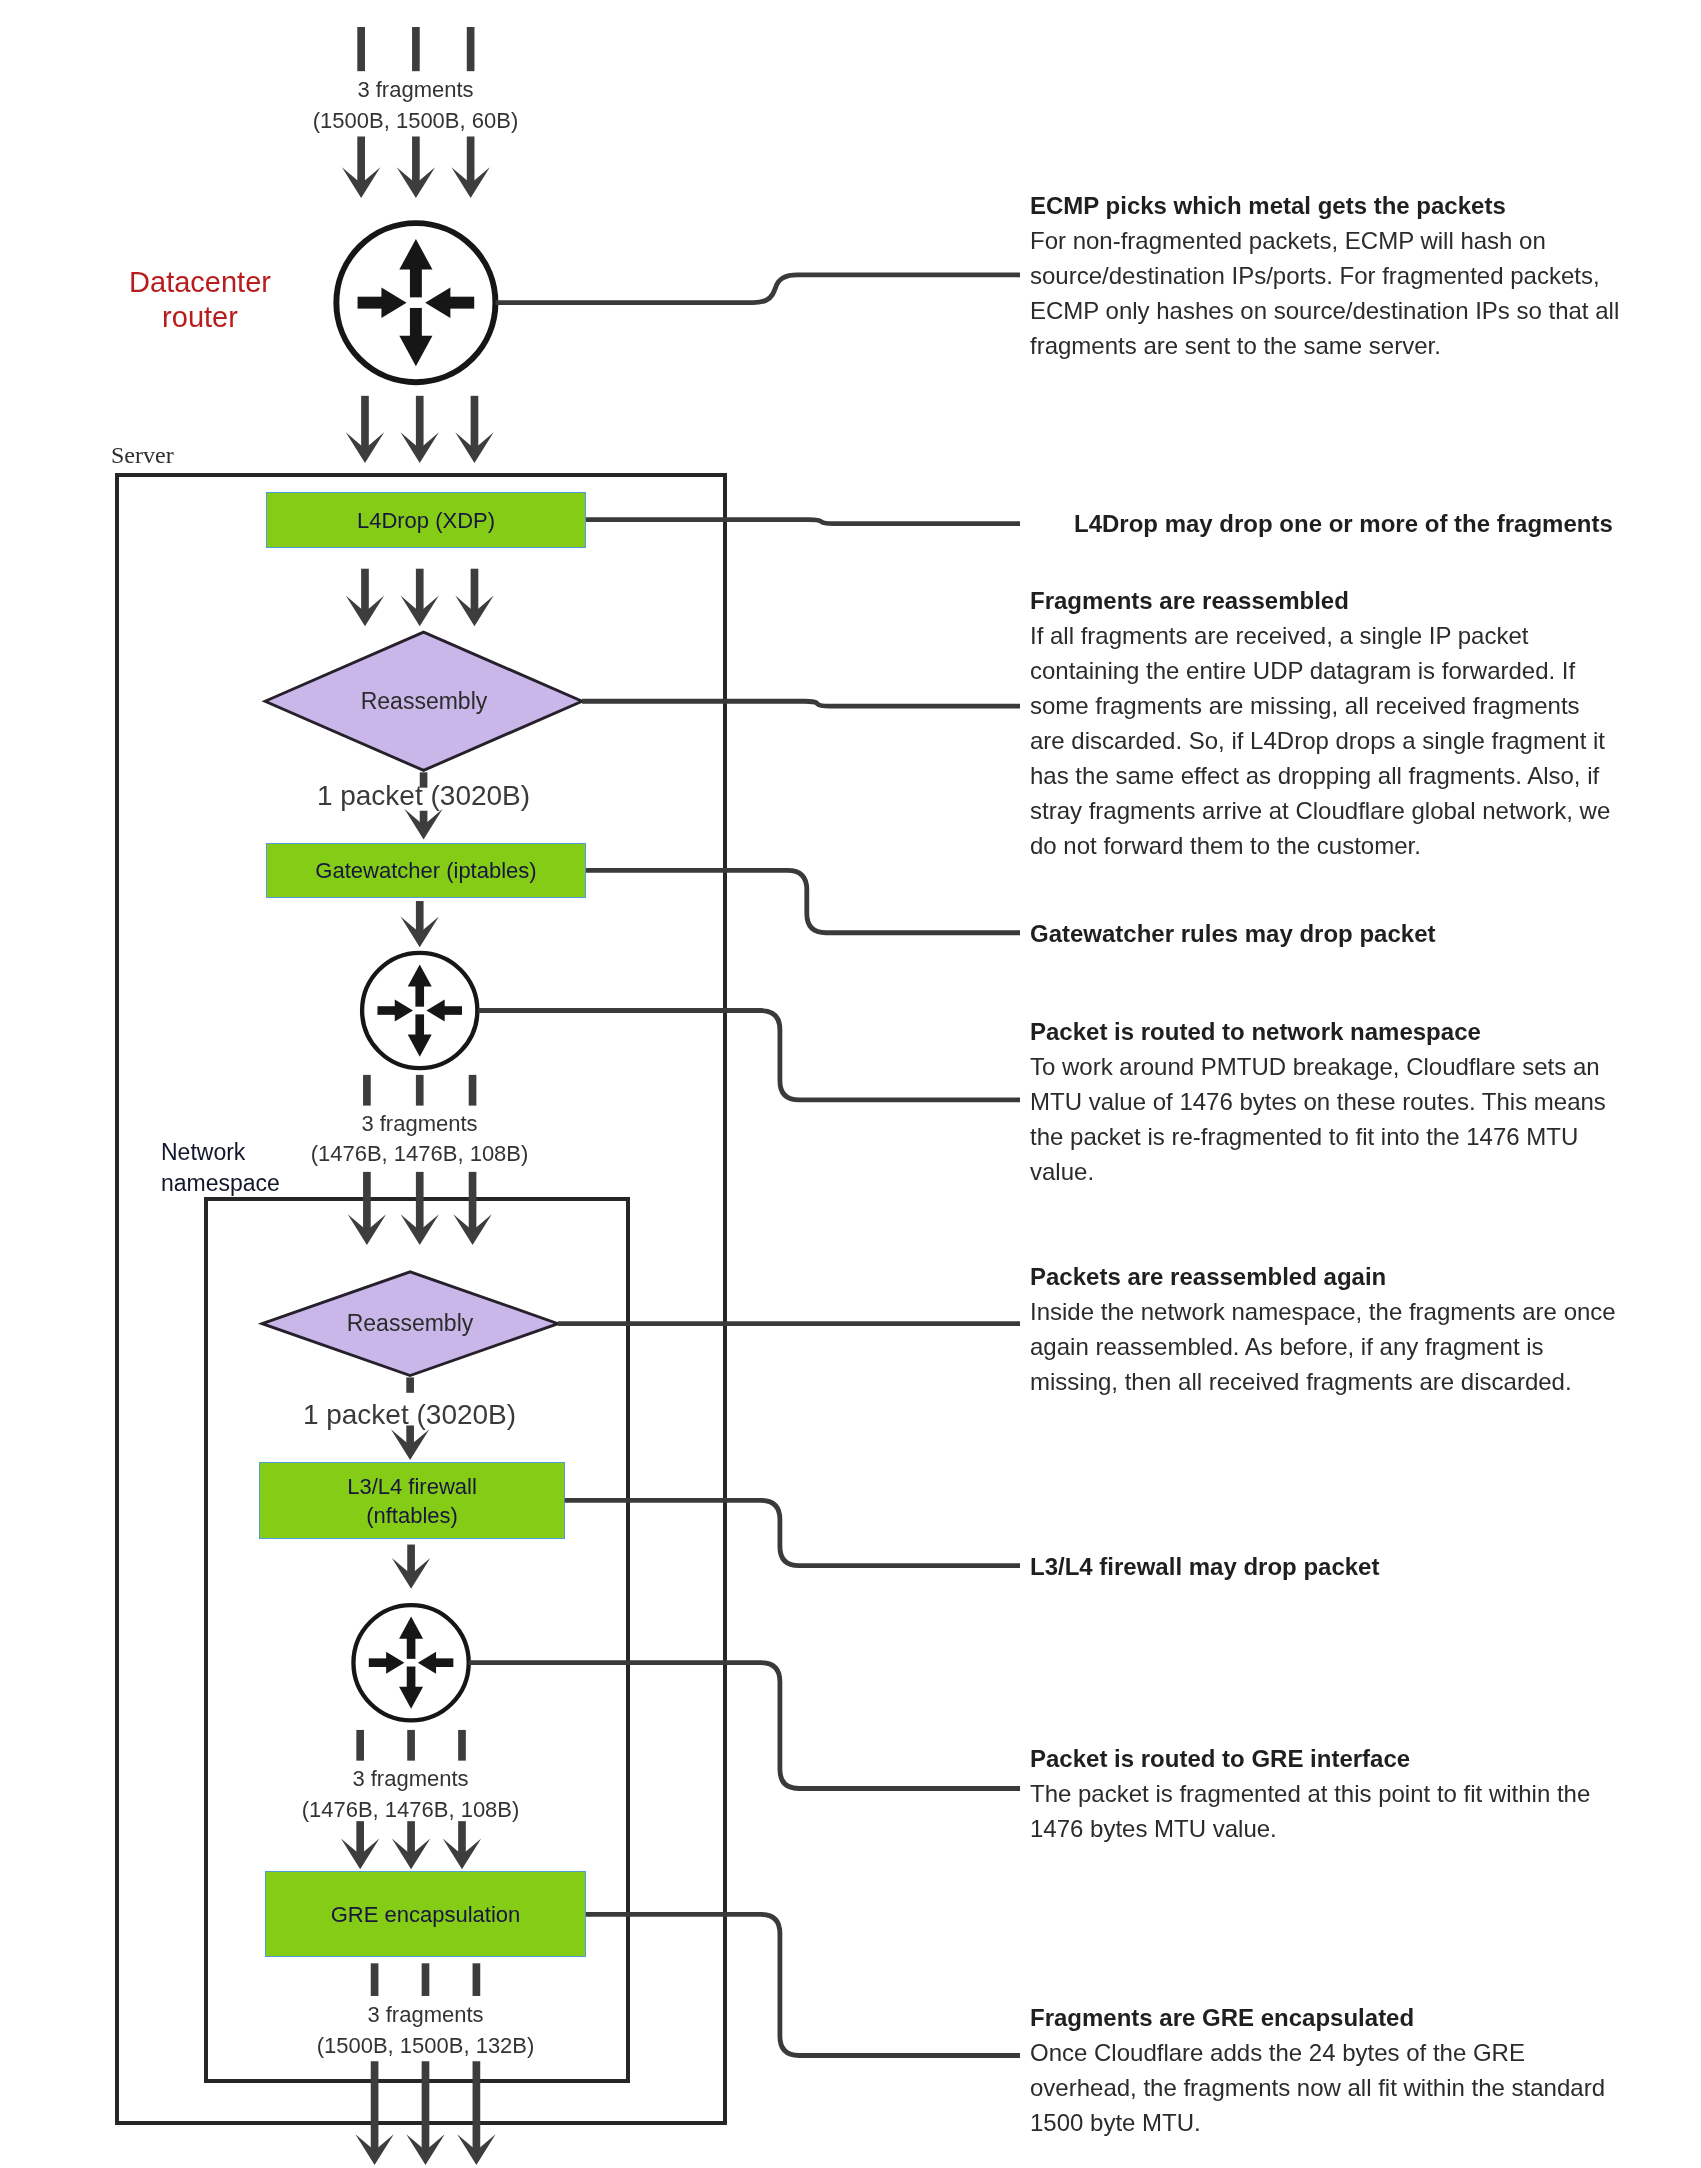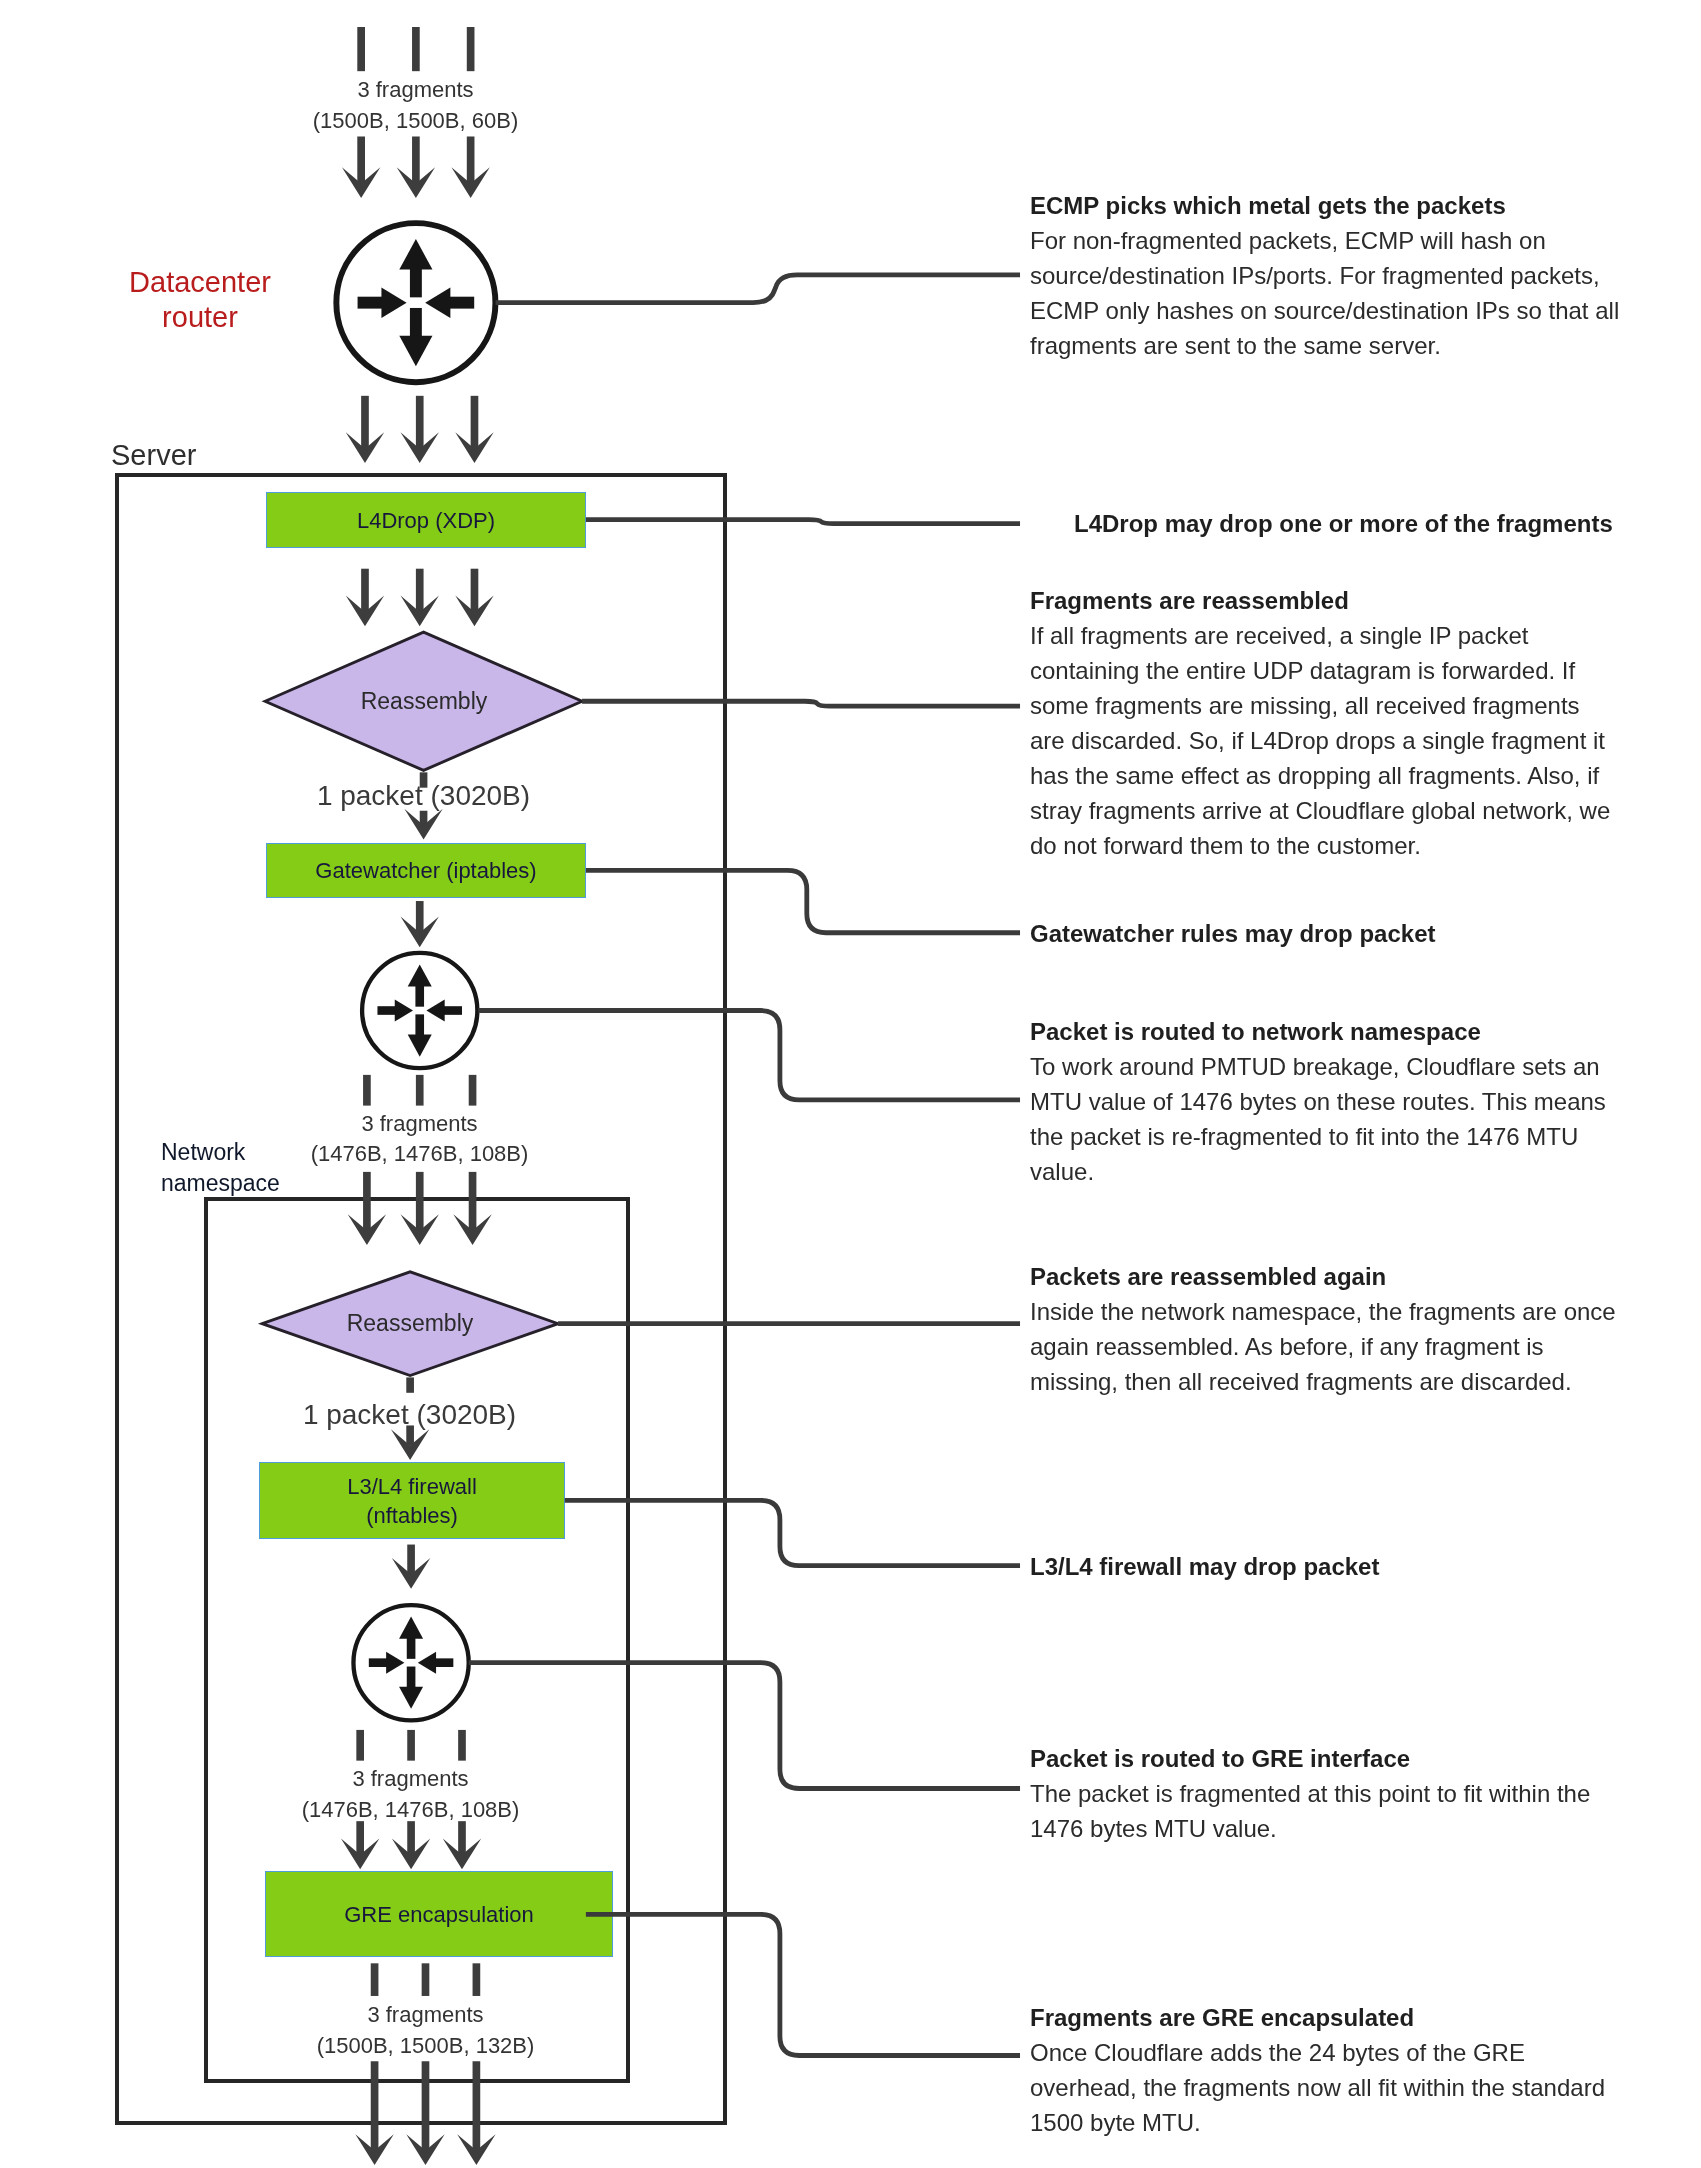--- a/index.html
+++ b/index.html
@@ -8,21 +8,21 @@
   
   .outline-box{position:absolute;border:4.8px solid #262626;box-sizing:border-box;background:transparent;}
   
   .cyanbox{position:absolute;background:#84cc16;border:1.9px solid #4F9DDB;box-sizing:border-box;
            display:flex;flex-direction:column;align-items:center;justify-content:center;
            font-size:22px;color:#17173d;text-align:center;line-height:29px;}
   
   .fragtext{position:absolute;width:403px;text-align:center;font-size:22px;line-height:29px;color:#333333;}
   .pkttext{position:absolute;width:403px;text-align:center;font-size:28px;line-height:31px;color:#3a3a3a;}
   .dlabel{position:absolute;width:288px;text-align:center;font-size:23px;line-height:29px;color:#2b2b2b;}
-  .sidelabel{position:absolute;font-size:29px;line-height:27px;color:#2e2e2e;}
+  .sidelabel{position:absolute;font-size:24px;line-height:27px;color:#2e2e2e;font-family:Liberation Serif, serif;}
   .biglabel{position:absolute;width:288px;text-align:center;font-size:29px;line-height:35px;color:#b91c1c;}
   .nslabel{position:absolute;font-size:23px;line-height:31px;color:#0f172a;}
   
   .ann{position:absolute;left:1030px;width:663px;font-size:24px;line-height:35px;color:#2b2b2b;}
   .ann-h{font-weight:bold;color:#1f1f1f;}
   svg#gfx{position:absolute;left:0;top:0;pointer-events:none;}
 </style>
 </head>
 <body>
 
@@ -34,21 +34,21 @@
   <div class="cyanbox" style="left:266px;top:492px;width:320px;height:56px;">
     <span>L4Drop (XDP)</span>
   </div>
   <div class="cyanbox" style="left:266px;top:843px;width:320px;height:55px;">
     <span>Gatewatcher (iptables)</span>
   </div>
   <div class="cyanbox" style="left:259px;top:1462px;width:306px;height:77px;justify-content:center;">
     <span>L3/L4 firewall</span>
     <span>(nftables)</span>
   </div>
-  <div class="cyanbox" style="left:265px;top:1871px;width:348px;height:86px;">
+  <div class="cyanbox" style="left:265px;top:1871px;width:321px;height:86px;">
     <span>GRE encapsulation</span>
   </div>
 
   <svg id="gfx" width="1701" height="2168" viewBox="0 0 1771 2257">
     <defs>
       <path id="chev" d="M -20 -32 L 0 0 L 20 -32 L 0 -15 Z"></path>
       <g id="router">
         <circle cx="0" cy="0" r="60" fill="#ffffff" stroke="#161616" stroke-width="4.5"></circle>
         <g fill="#161616" stroke="#161616">
           <line x1="0" y1="-4" x2="0" y2="-27" stroke-width="9"></line>

